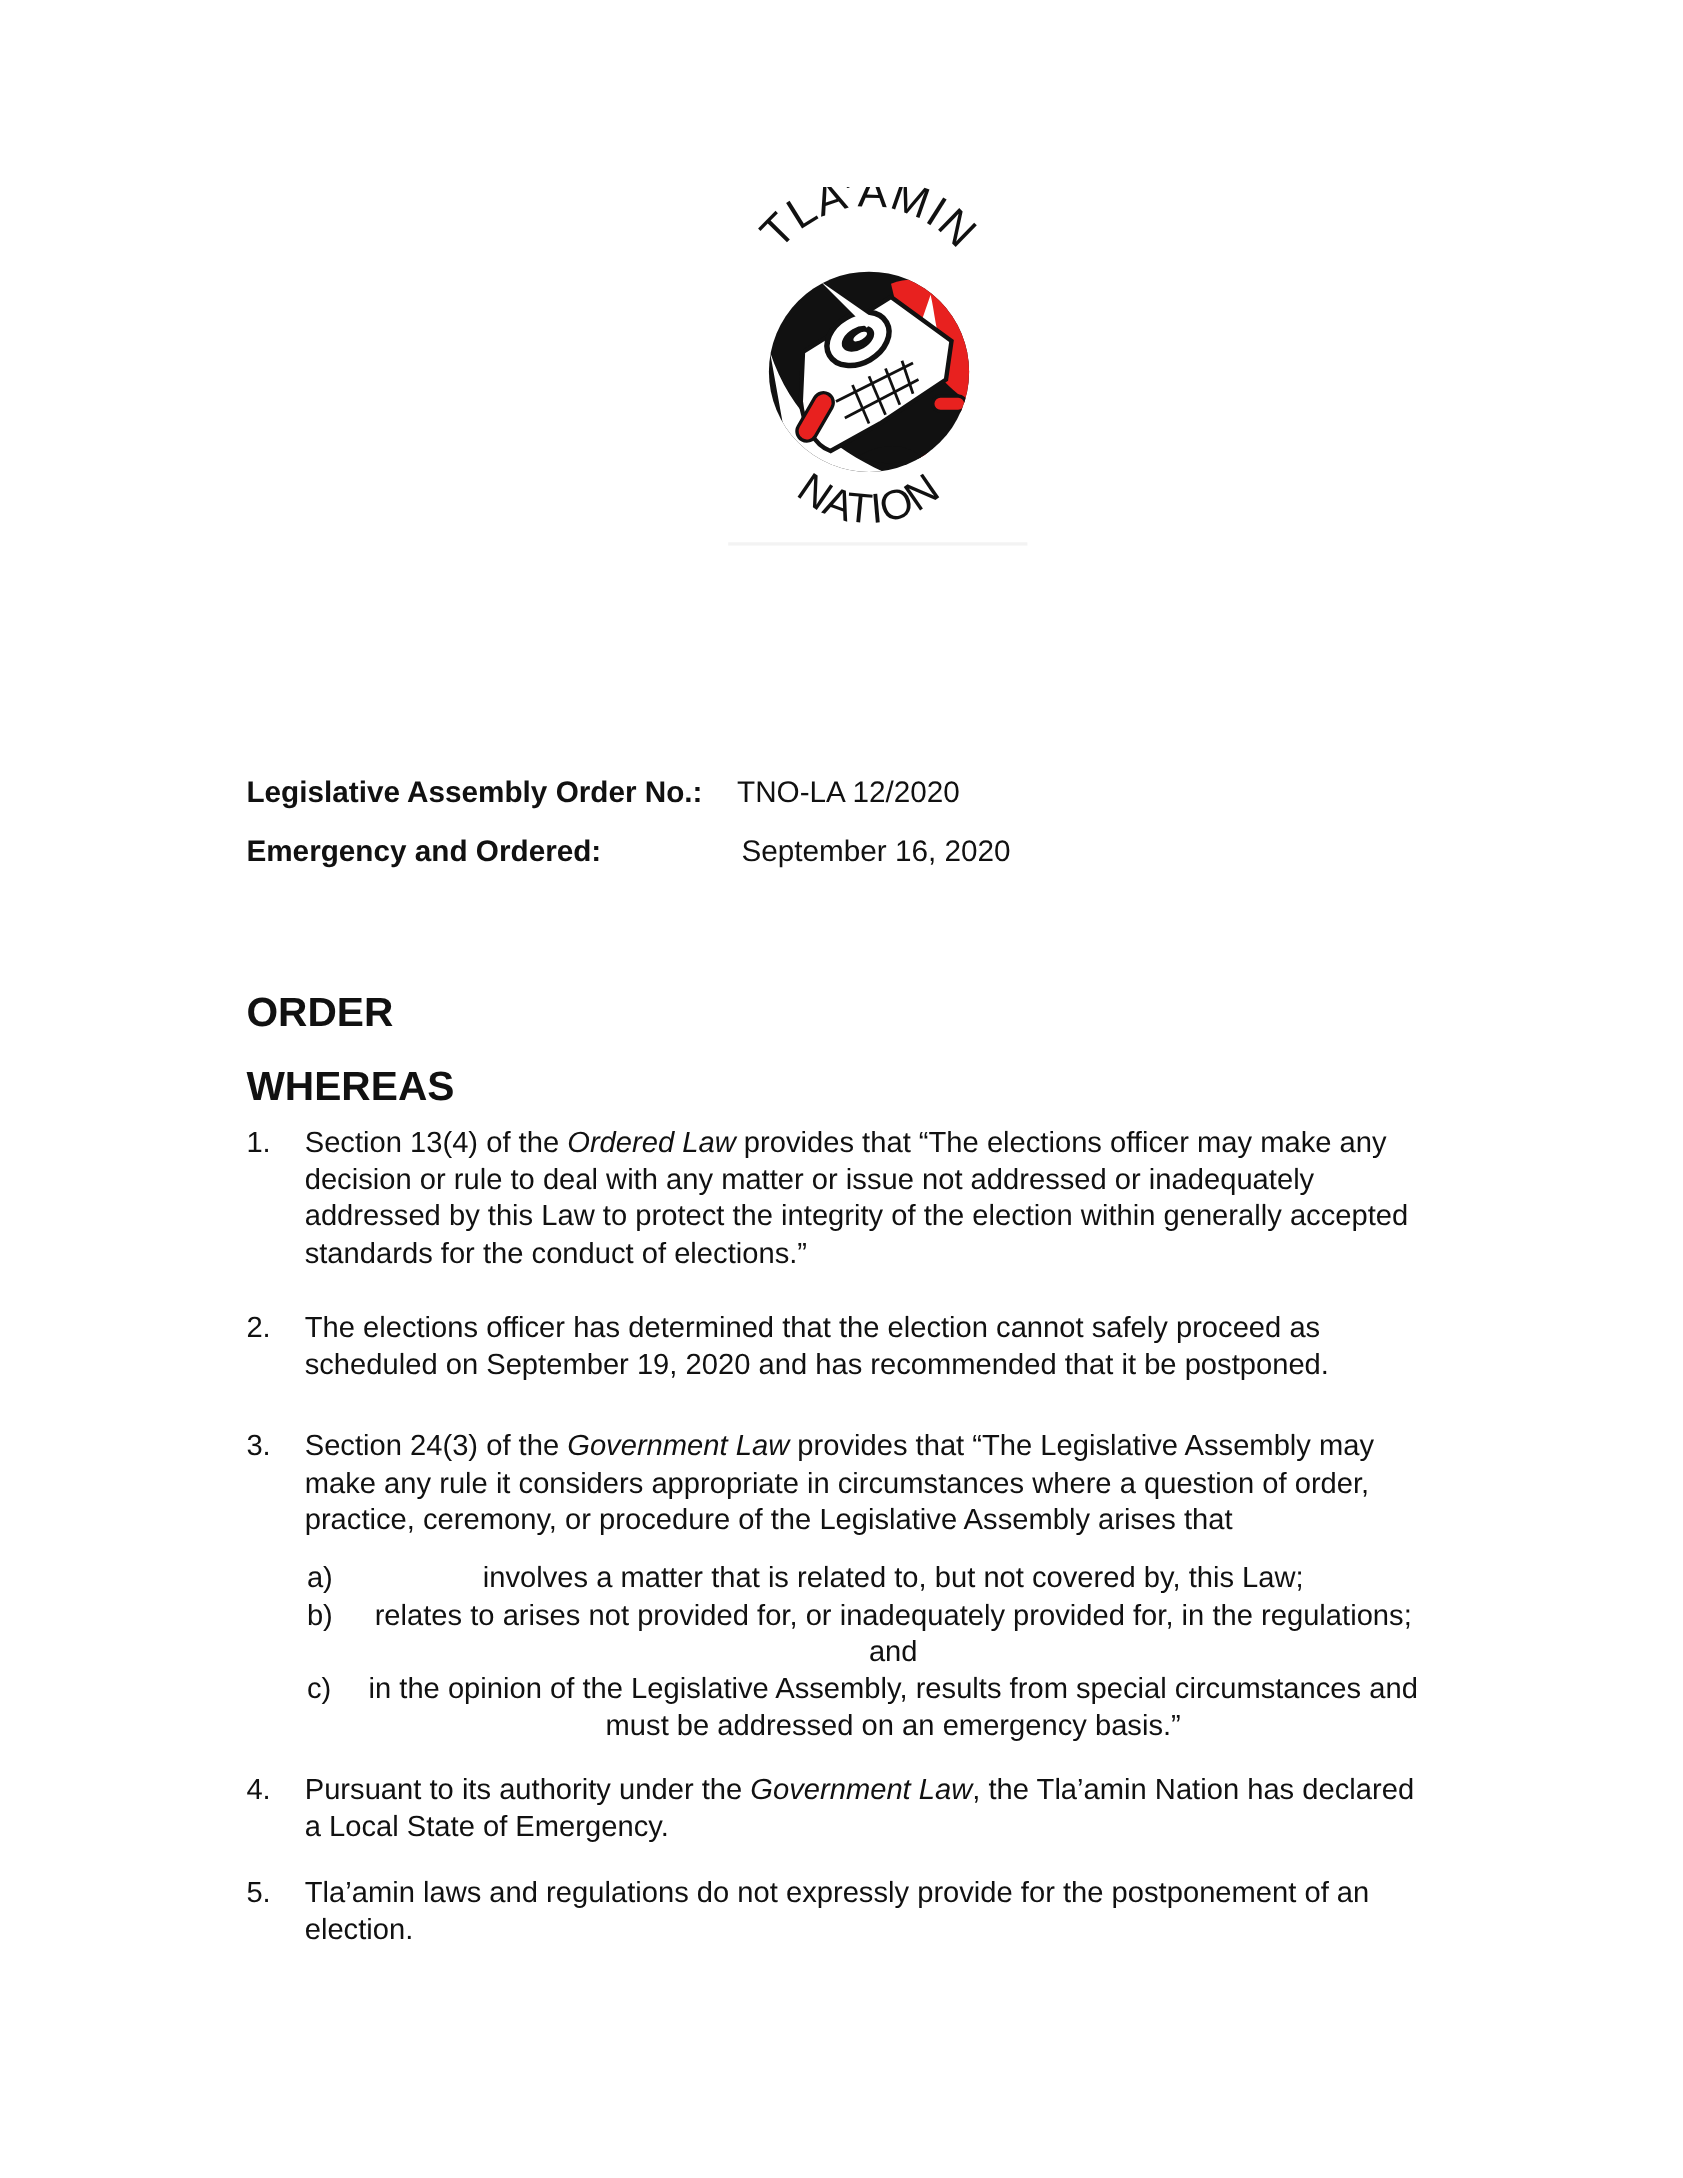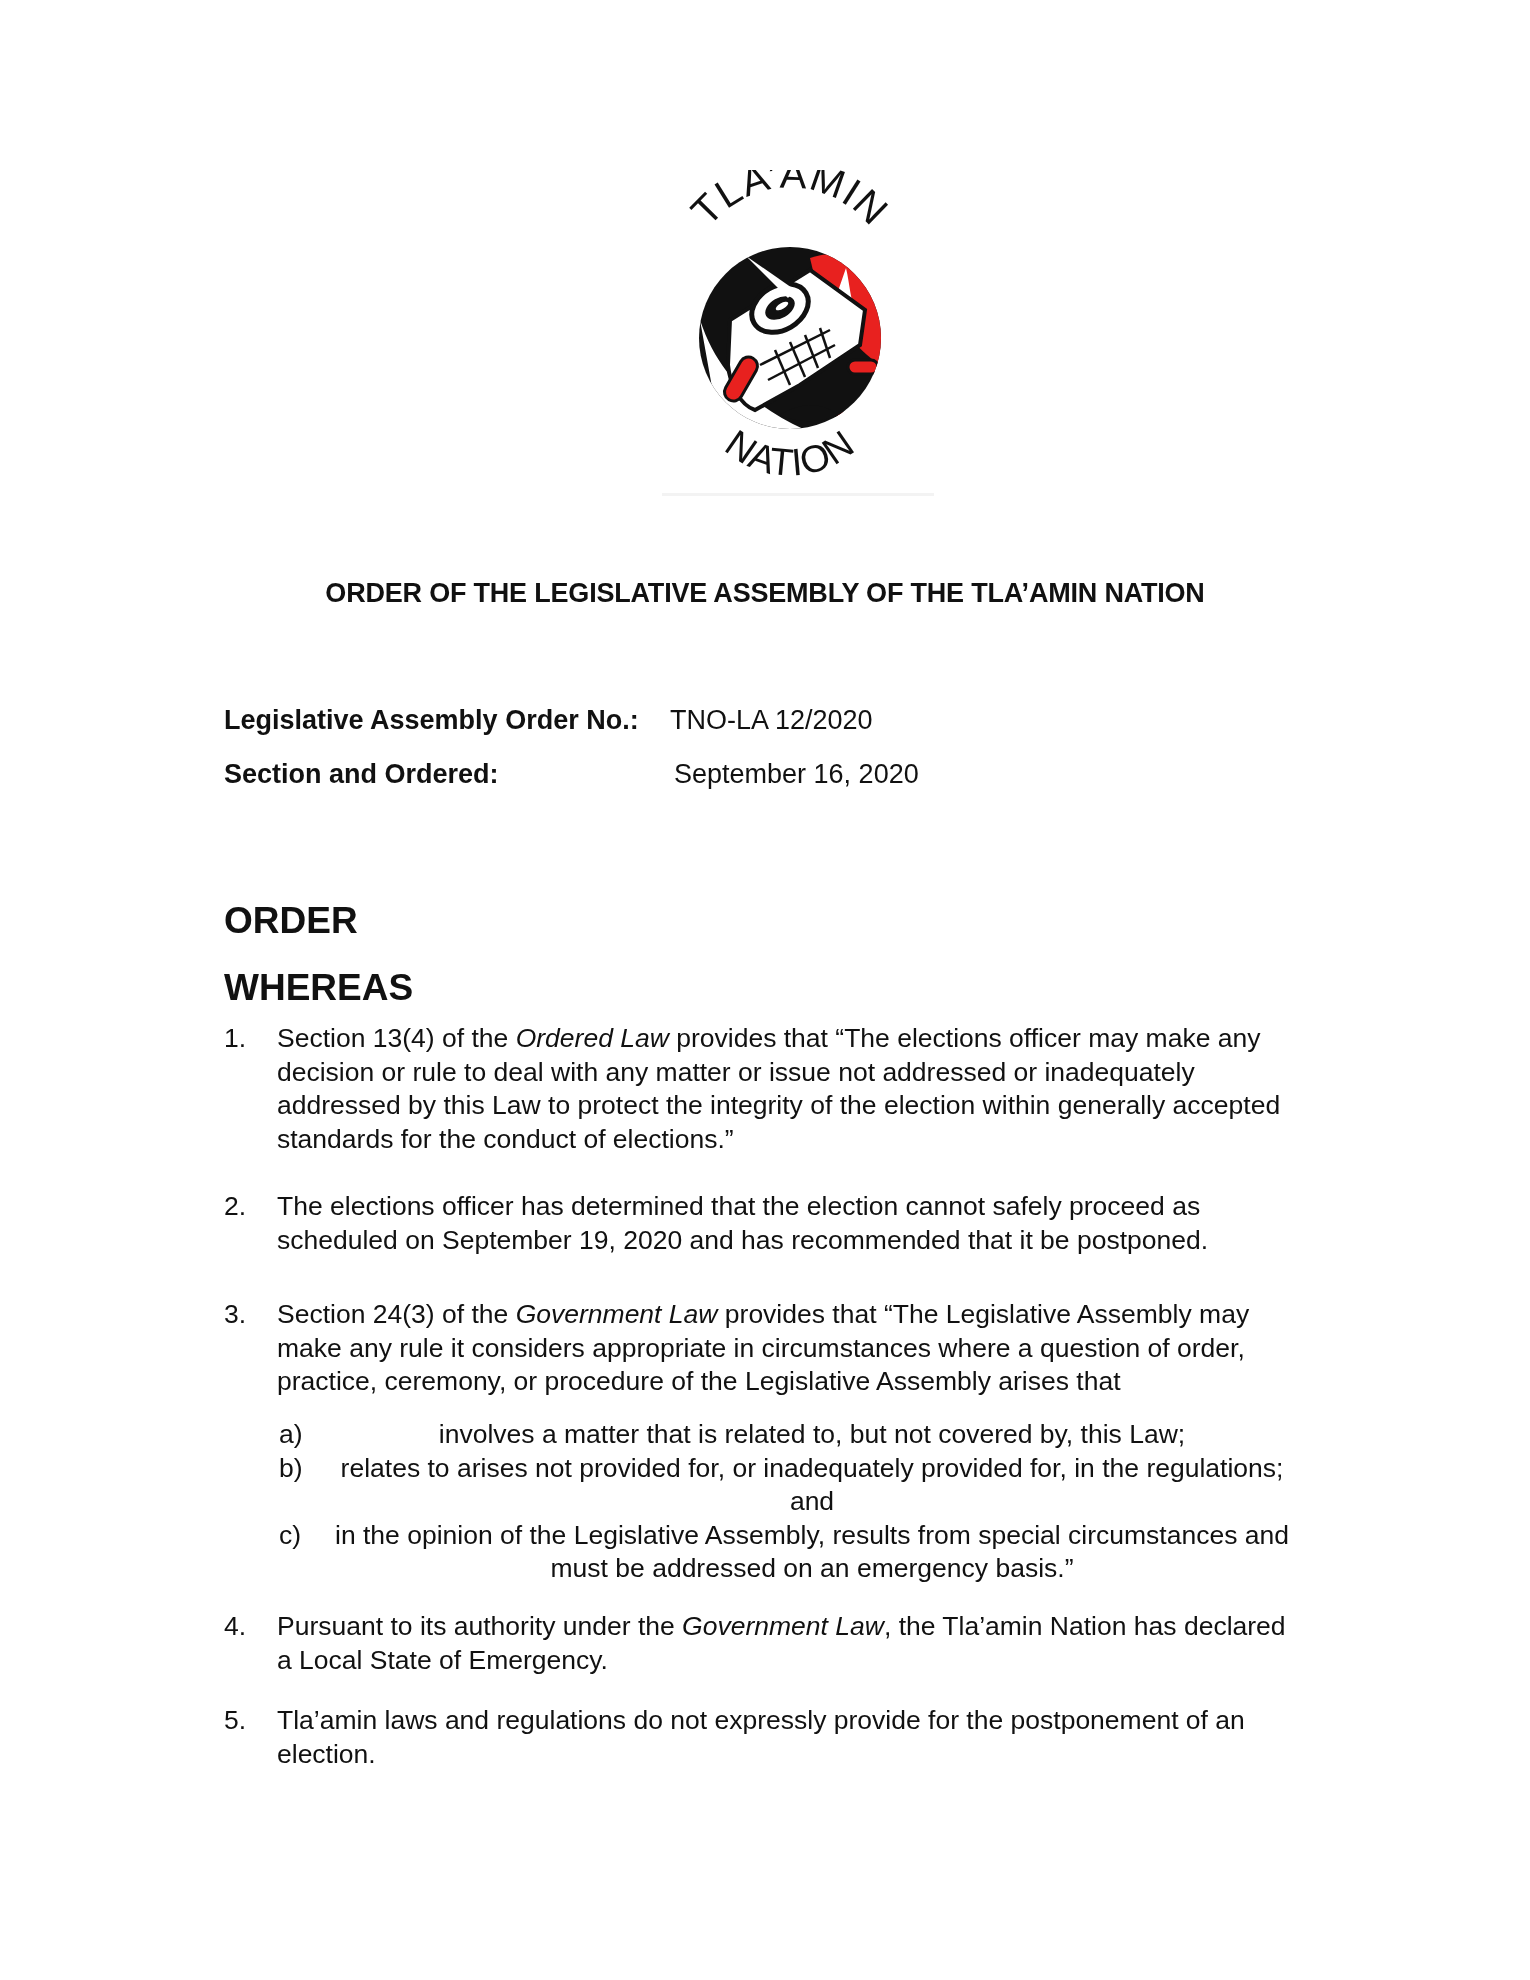--- a/index.html
+++ b/index.html
@@ -170,28 +170,27 @@
         <rect x="176" y="242" width="32" height="14" rx="7" fill="#e8211f" stroke="#111111" stroke-width="3"></rect>
 
         <path d="M 120 245 C 140 232, 165 232, 178 246 C 160 252, 140 254, 120 245 Z" fill="#111111"></path>
 
         <path d="M 86 86 L 135 120 L 128 128 Z" fill="#ffffff"></path>
       </g>
     </svg>
   </div>
   <div class="logo-underline"></div>
 
-  <div class="doc-title">ORDER OF THE LEGISLATIVE ASSEMBLY OF THE TLA’AMIN NATION</div>
 
   <div class="meta-row order-no">
     <span class="label">Legislative Assembly Order No.:</span>
     <span class="value">TNO-LA 12/2020</span>
   </div>
   <div class="meta-row approved">
-    <span class="label">Section and Ordered:</span>
+    <span class="label">Emergency and Ordered:</span>
     <span class="value">September 16, 2020</span>
   </div>
 
   <div class="heading order">ORDER</div>
   <div class="heading whereas">WHEREAS</div>
 
   <div class="clause c1">
     <span class="num">1.</span>
     <div class="text"><span>Section 13(4) of the </span><em>Ordered Law</em><span> provides that “The elections officer may make any decision or rule to deal with any matter or issue not addressed or inadequately addressed by this Law to protect the integrity of the election within generally accepted standards for the conduct of elections.”</span></div>
   </div>

